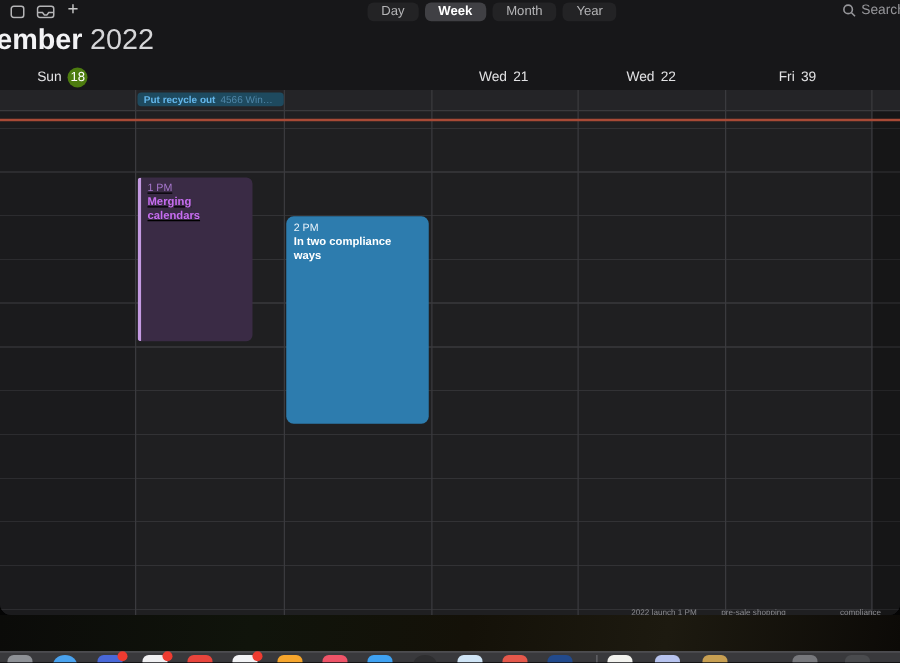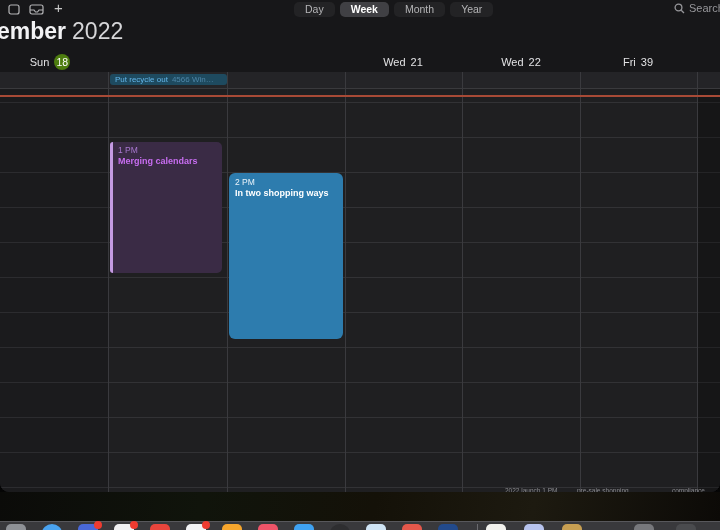--- a/index.html
+++ b/index.html
@@ -39,25 +39,25 @@
                 border-bottom:1px solid #3a3a3d;}
   .vline{position:absolute;top:0;bottom:0;width:1px;background:#3a3a3e;}
   .shade{position:absolute;top:0;bottom:0;}
   .shade.left{left:0;width:108px;background:rgba(0,0,0,0.10);}
   .shade.right{left:698px;right:0;background:rgba(0,0,0,0.28);}
   .now-line{position:absolute;left:0;top:23px;width:720px;height:2px;background:#a84a36;z-index:3;}
   
   .ev-allday{position:absolute;left:110px;top:2px;width:117px;height:11px;background:#1e4a5f;
              border-radius:3px;display:flex;align-items:center;gap:4px;padding:0 0 0 5px;
              box-sizing:border-box;z-index:4;overflow:hidden;white-space:nowrap;cursor:pointer;}
-  .ev-allday .t{font-size:8px;font-weight:400;color:#63b6ea;}
+  .ev-allday .t{font-size:8px;font-weight:700;color:#63b6ea;}
   .ev-allday .l{font-size:8px;color:#4e86a8;}
-  .ev-purple{position:absolute;left:110px;top:70px;width:112px;height:131px;background:#3a2b45;
+  .ev-purple{position:absolute;left:110px;top:70px;width:92px;height:131px;background:#3a2b45;
              border-left:3px solid #c49ae2;border-radius:3px 5px 5px 3px;box-sizing:border-box;
-             padding:3px 5px;z-index:4;cursor:pointer;}
+             padding:3px 5px;z-index:4;cursor:pointer;text-decoration:underline;}
   .ev-purple .time{font-size:8.5px;color:#a878cf;line-height:11px;}
   .ev-purple .title{font-size:9px;font-weight:700;color:#c76df0;line-height:11px;}
   .ev-blue{position:absolute;left:229px;top:101px;width:114px;height:166px;background:#2d7cae;
            border-radius:6px;box-sizing:border-box;padding:4px 6px;z-index:5;cursor:pointer;}
   .ev-blue .time{font-size:8.5px;color:#e9f3fa;line-height:11px;}
   .ev-blue .title{font-size:9px;font-weight:700;color:#ffffff;line-height:11px;}
   .clip-ev{position:absolute;top:415px;font-size:6.5px;color:#8a8a8e;white-space:nowrap;z-index:4;cursor:pointer;}
   
   .desktop{position:absolute;left:0;top:492px;width:720px;height:29px;
            background:linear-gradient(100deg,#0b0b09 0%,#10140b 28%,#141108 52%,#1d1a10 74%,#0c0a07 100%);}
@@ -152,21 +152,21 @@
         <span class="l">4566 Win…</span>
       </div>
 
       <div class="ev-purple">
         <div class="time">1 PM</div>
         <div class="title">Merging calendars</div>
       </div>
 
       <div class="ev-blue">
         <div class="time">2 PM</div>
-        <div class="title">In two shopping ways</div>
+        <div class="title">In two compliance ways</div>
       </div>
 
       <span class="clip-ev" style="left:505px">2022 launch 1 PM</span>
       <span class="clip-ev" style="left:577px">pre-sale shopping</span>
       <span class="clip-ev" style="left:672px">compliance</span>
     </div>
   </div>
 
   <div class="desktop"></div>
 

